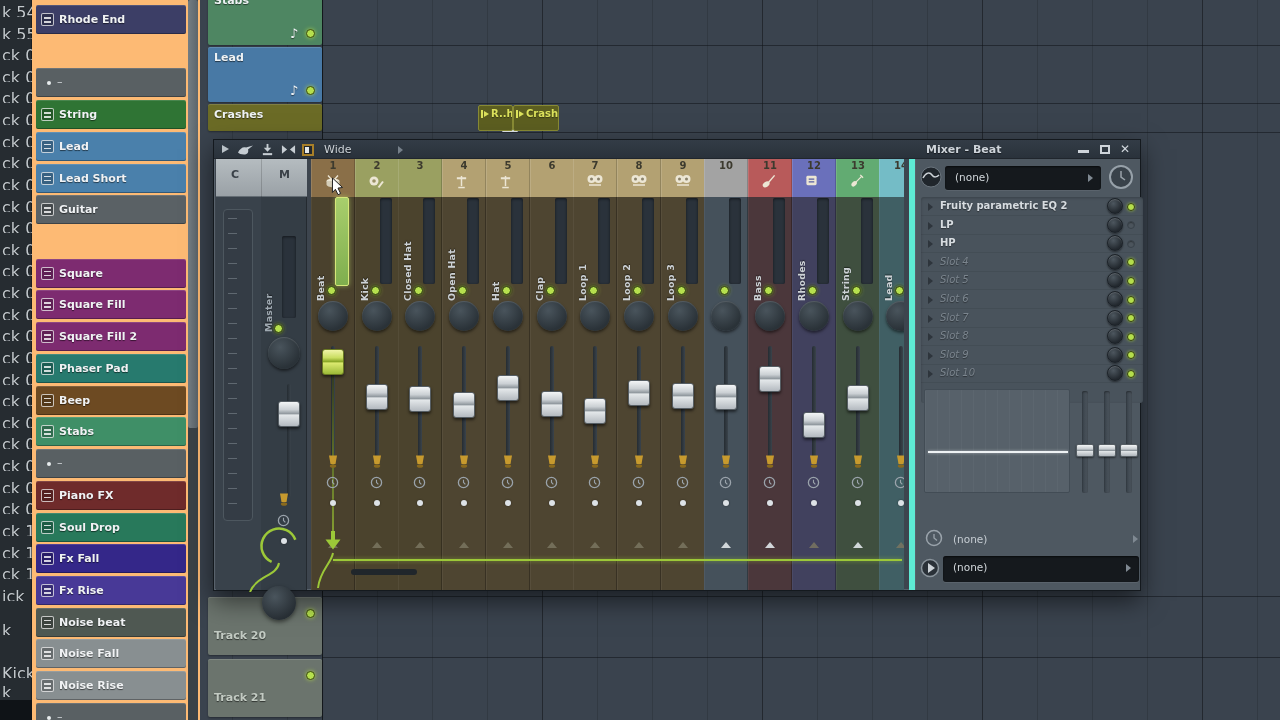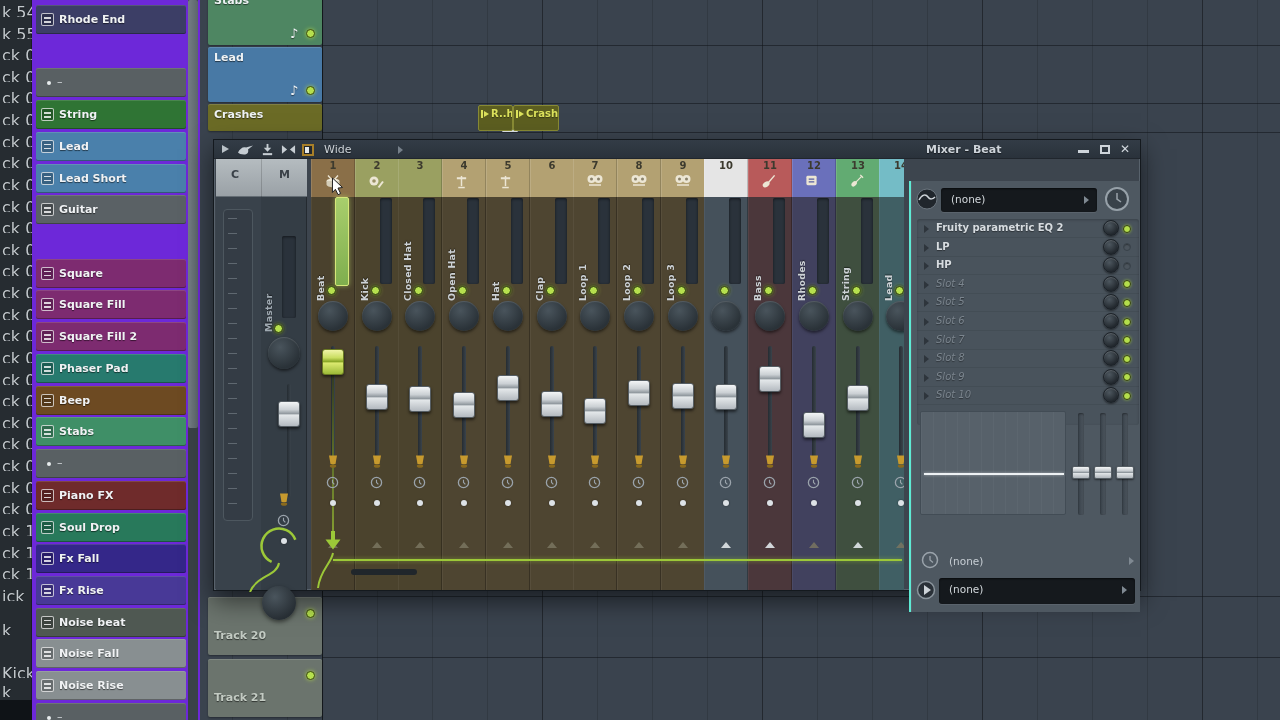--- a/index.html
+++ b/index.html
@@ -35,21 +35,21 @@
   #playhead{left:302px;top:119px;width:0;height:0;border-left:8px solid transparent;
     border-right:8px solid transparent;border-bottom:13px solid rgba(238,242,244,.92);}
 
   
   #leftRail{left:0;top:0;width:32px;height:720px;background:#262c31;border-right:1px solid #191e23;}
   .rail-label{left:2px;width:30px;height:14px;font-size:16px;color:#c3c9cd;
     white-space:nowrap;overflow:hidden;text-shadow:0 1px 1px rgba(0,0,0,.5);}
   #railBottom{left:0;top:700px;width:32px;height:20px;background:#0f1317;}
 
   
-  #rackPanel{left:32px;top:0;width:168px;height:720px;background:#6d28d9;overflow:hidden;}
+  #rackPanel{left:32px;top:0;width:168px;height:720px;background:#fdba74;overflow:hidden;}
   .rack-btn{left:4px;width:150px;height:29px;border-radius:2px;
     box-shadow:inset 0 1px 0 rgba(255,255,255,.13), inset 0 -1px 0 rgba(0,0,0,.3);}
   .rack-icon{left:5px;top:8px;width:13px;height:13px;border:1px solid rgba(255,255,255,.7);
     border-radius:2px;background:rgba(0,0,0,.24);}
   .rack-icon:before{content:"";position:absolute;left:2px;top:3px;width:7px;height:1.6px;
     background:rgba(255,255,255,.8);box-shadow:0 4px 0 rgba(255,255,255,.8);}
   .rack-label{left:23px;top:8px;font-size:11px;font-weight:bold;color:#f0f2f4;
     text-shadow:0 1px 1px rgba(0,0,0,.55);white-space:nowrap;}
   .rack-dot{left:11px;top:13px;width:4px;height:4px;border-radius:50%;background:#e8ecee;}
   .rack-dash{left:21px;top:7px;font-size:11px;color:#d8dce0;}
@@ -131,21 +131,21 @@
     box-shadow:0 0 4px rgba(160,200,60,.6);}
   #sendarrow{left:110px;top:390px;width:18px;height:22px;}
   #scrollnub{left:137px;top:429px;width:66px;height:6px;background:#20262b;border-radius:3px;}
   #cables{left:0;top:0;width:926px;height:452px;pointer-events:none;}
   #bigknob{left:48px;top:389px;width:34px;height:34px;border-radius:50%;
     background:radial-gradient(circle at 38% 32%, #4a555d, #272e34 72%);
     box-shadow:0 2px 4px rgba(0,0,0,.5);}
 
   
   #fxPanel{left:695px;top:19px;width:231px;height:431px;background:#4e5861;
-    border-left:2px solid #5eead4;box-shadow:inset 1px 0 0 rgba(255,255,255,.06);margin-top:22px;}
+    border-left:6px solid #5eead4;box-shadow:inset 1px 0 0 rgba(255,255,255,.06);}
   .fx-eqicon{left:4px;top:6px;width:24px;height:24px;}
   .fx-drop{background:#15191d;border-radius:3px;box-shadow:inset 0 1px 2px rgba(0,0,0,.6), 0 1px 0 rgba(255,255,255,.07);}
   .fx-drop span{position:absolute;left:10px;top:5px;font-size:10.5px;color:#d2d7db;}
   .fx-drop-top{left:30px;top:7px;width:156px;height:24px;}
   .tri-r{position:absolute;right:8px;top:8px;width:0;height:0;border-left:5px solid #7f8992;
     border-top:4px solid transparent;border-bottom:4px solid transparent;}
   .fx-knobicon{left:193px;top:5px;width:26px;height:26px;}
   #fxSlots{left:6px;top:38px;width:222px;height:206px;background:#49535c;border-radius:3px;
     box-shadow:inset 0 1px 3px rgba(0,0,0,.22);overflow:hidden;}
   .fx-row{left:0;width:222px;height:19px;border-bottom:1px solid rgba(0,0,0,.07);}
@@ -686,21 +686,21 @@
           <div class="clockic">
             <svg viewBox="0 0 14 14" width="13" height="13">
               <circle cx="7" cy="7" r="5.5" fill="none" stroke="#9aa3ab" stroke-width="1.4"></circle>
               <path d="M7 4v3l2 2" stroke="#9aa3ab" stroke-width="1.2" fill="none"></path>
             </svg>
           </div>
           <div class="rdot"></div>
           <div class="uptri"></div>
         </div>
         <div class="strip" style="left: 397px;">
-          <div class="strip-header" style="background: #e5e5e5; padding-left: 40px;">
+          <div class="strip-header" style="background: #a3a3a3; padding-left: 40px;">
             <div class="strip-num">10</div>
           </div>
           <div class="strip-body" style="background: rgb(69, 81, 91);"></div>
           <div class="meter"></div>
           <div class="led"></div>
           <div class="knob"></div>
           <div class="ftrack"></div>
           <div class="fhandle" style="top: 225px;"></div>
           <div class="gold">
             <svg viewBox="0 0 12 14" width="12" height="15">

